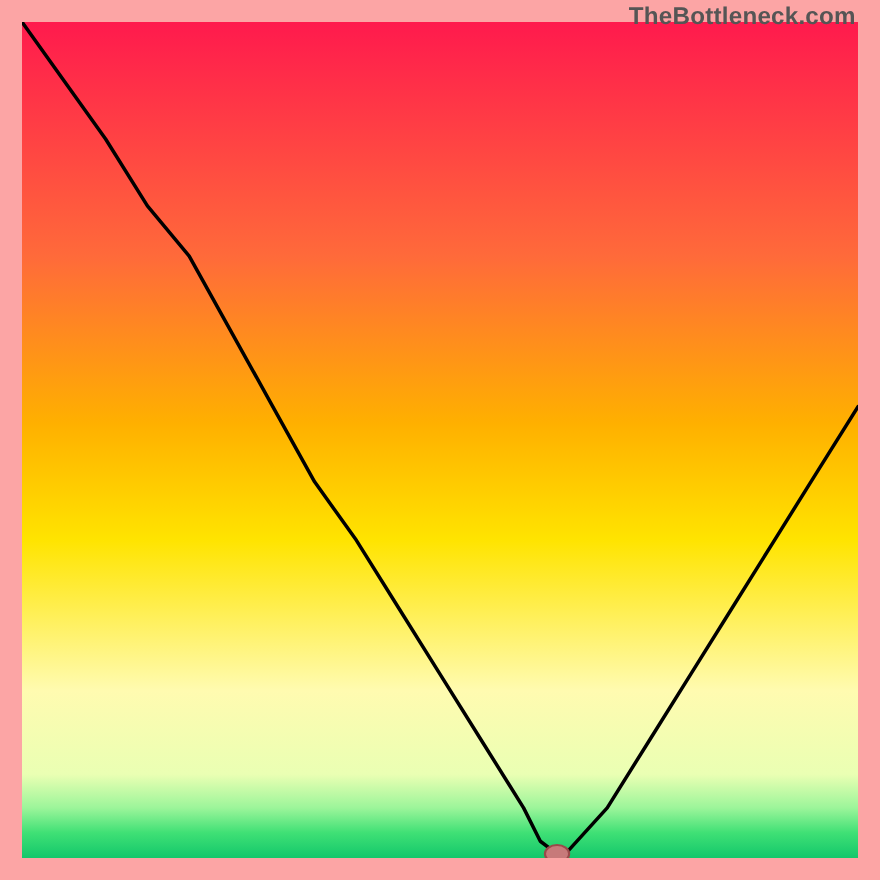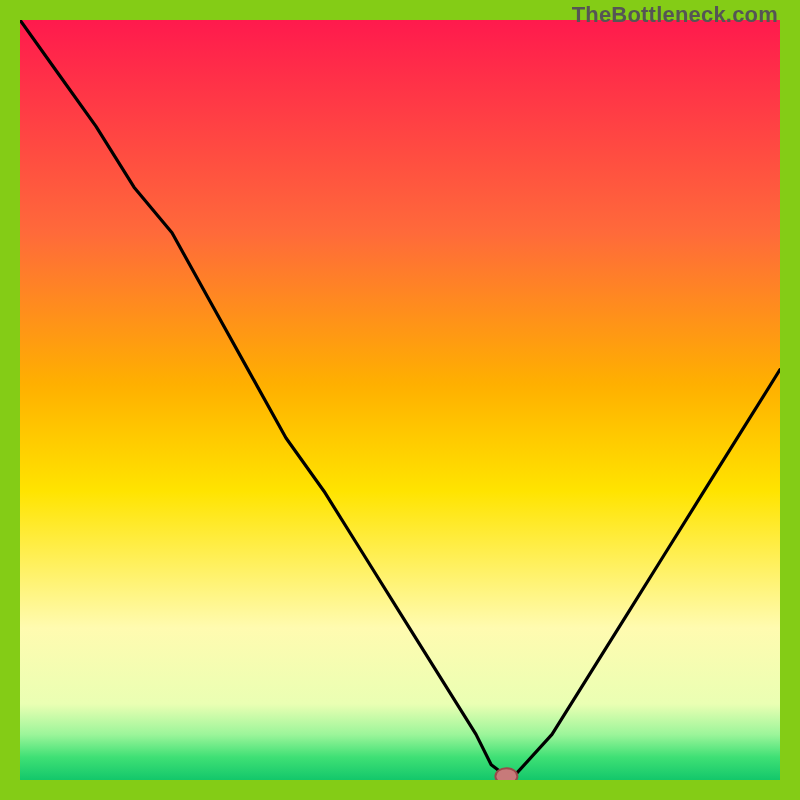--- a/index.html
+++ b/index.html
@@ -7,21 +7,21 @@
     padding: 0;
     background: #000;
     width: 800px;
     height: 800px;
     overflow: hidden;
   }
   .container {
     position: relative;
     width: 800px;
     height: 800px;
-    background: #84cc16;
+    background: #fca5a5;
   }
   .plot-area {
     position: absolute;
     left: 20px;
     top: 20px;
     width: 760px;
     height: 760px;
   }
   .watermark {
     position: absolute;

